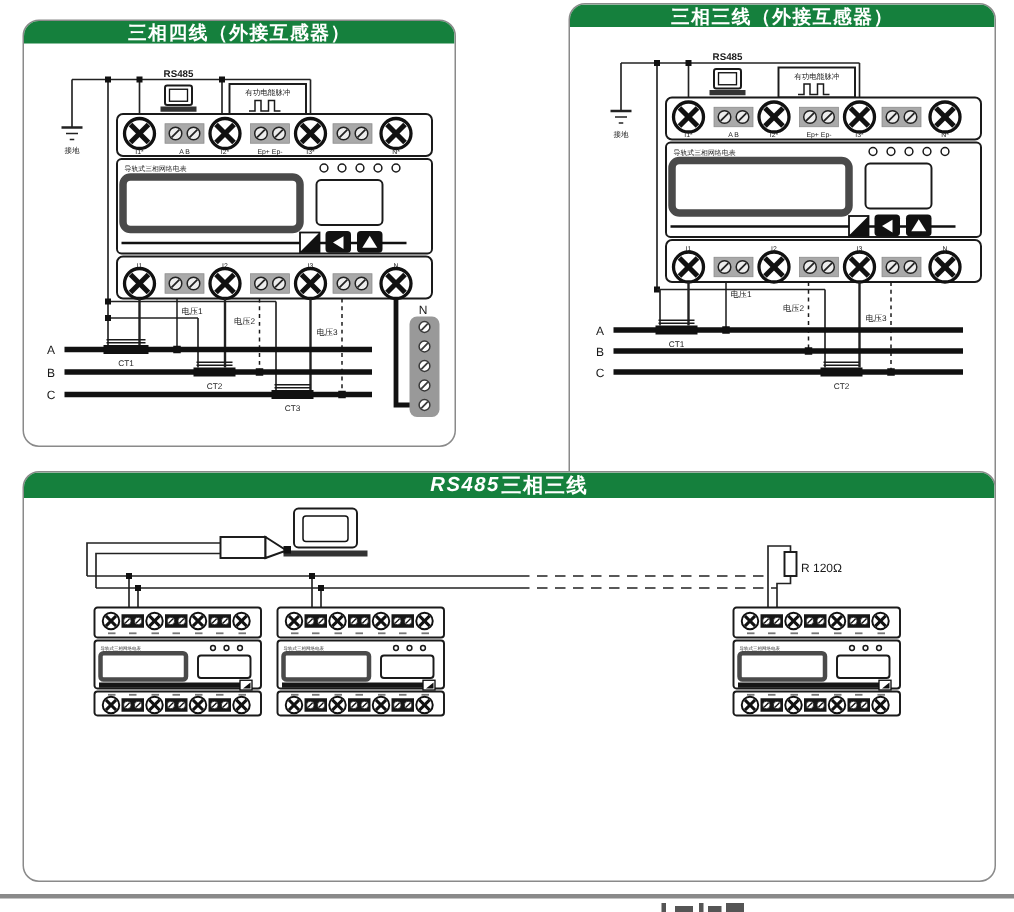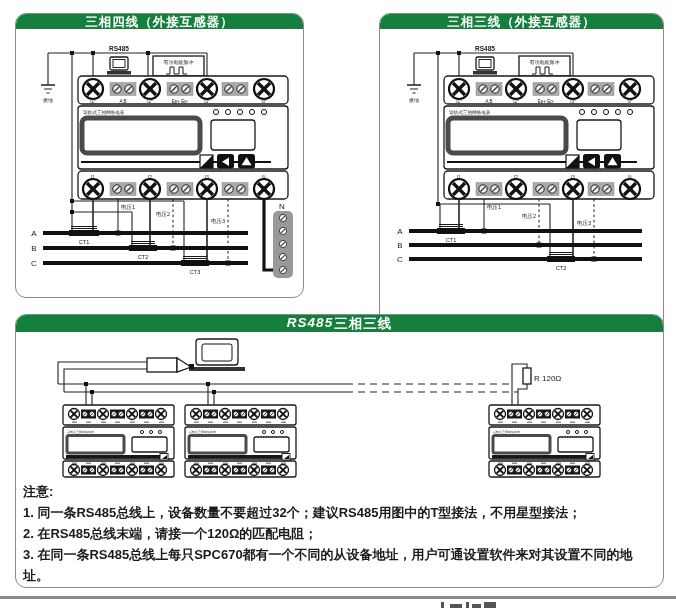--- a/index.html
+++ b/index.html
@@ -279,21 +279,21 @@
       <rect x="272" y="210" width="20" height="67" rx="5" fill="#999"></rect>
       <use href="#busScrew" x="282" y="217"></use>
         <use href="#busScrew" x="282" y="230"></use>
       <use href="#busScrew" x="282" y="243"></use>
         <use href="#busScrew" x="282" y="256"></use>
       <use href="#busScrew" x="282" y="269"></use>
     </g>
   </svg>
 </div>
 
-<div class="panel" style="left:379px;top:13px;width:285px;height:354px;">
+<div class="panel" style="left:379px;top:2px;width:285px;height:354px;">
   <div class="panel-header">
     <span>三相三线（外接互感器）</span>
   </div>
   <svg width="282" height="267" viewBox="379 28 282 267">
     <g>
       <line x1="413" y1="52" x2="413" y2="84" class="wire"></line>
       <line x1="406" y1="84" x2="420" y2="84" class="wire2"></line>
       <line x1="409" y1="88" x2="417" y2="88" class="wire"></line>
       <line x1="411.5" y1="92" x2="414.5" y2="92" class="wire"></line>
       <text x="413" y="101" class="t5" text-anchor="middle">接地</text>
@@ -398,26 +398,20 @@
     <g>
       <polyline points="511,404 511,363 526,363 526,388 517,388 517,404" class="wire"></polyline>
       <rect x="522" y="367" width="8" height="16" class="outline" stroke-width="1.2"></rect>
       <text x="533" y="380" class="t8">R 120Ω</text>
     </g>
 
     <use href="#minimeter" x="62" y="404"></use>
     <use href="#minimeter" x="184" y="404"></use>
     <use href="#minimeter" x="488" y="404"></use>
   </svg>
-  <div class="notes">
-    <p>注意:</p>
-    <p>1. 同一条RS485总线上，设备数量不要超过32个；建议RS485用图中的T型接法，不用星型接法；</p>
-    <p>2. 在RS485总线末端，请接一个120Ω的匹配电阻；</p>
-    <p>3. 在同一条RS485总线上每只SPC670都有一个不同的从设备地址，用户可通设置软件来对其设置不同的地址。</p>
-  </div>
 </div>
 
 <div class="bottom-rule"></div>
 <div>
   <span class="frag" style="left:441px;top:602px;width:3px;height:6px;"></span>
   <span class="frag" style="left:450px;top:604px;width:12px;height:4px;"></span>
   <span class="frag" style="left:466px;top:602px;width:3px;height:6px;"></span>
   <span class="frag" style="left:472px;top:604px;width:9px;height:4px;"></span>
   <span class="frag" style="left:484px;top:602px;width:12px;height:6px;"></span>
 </div>

